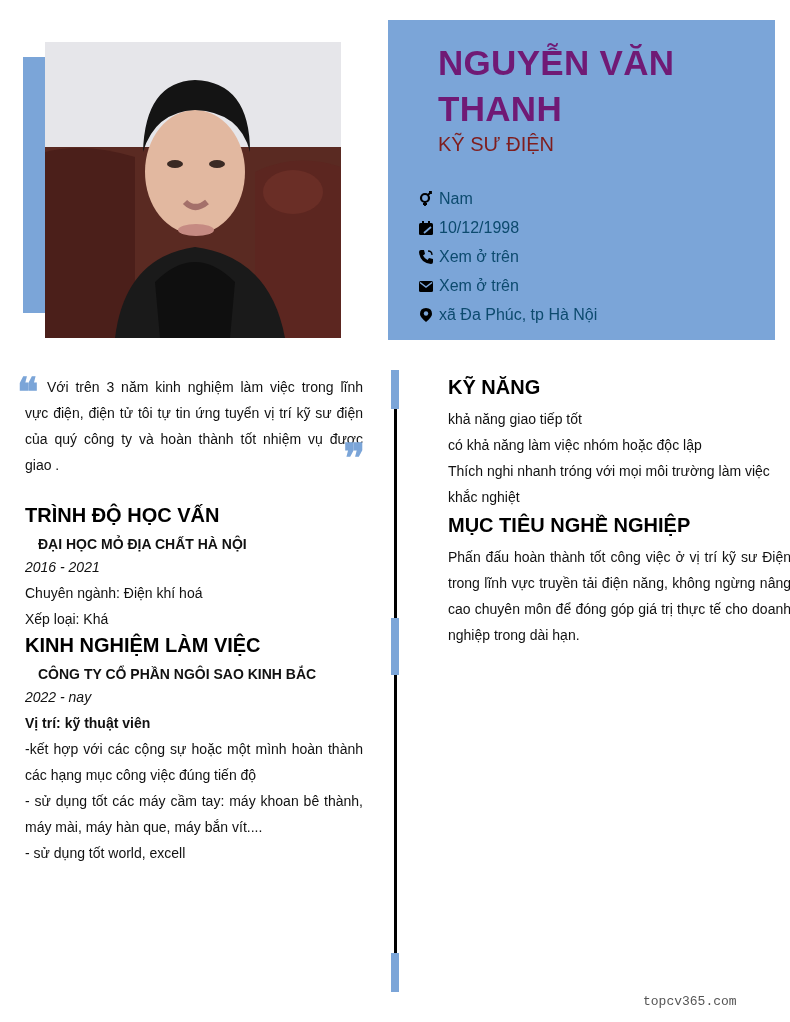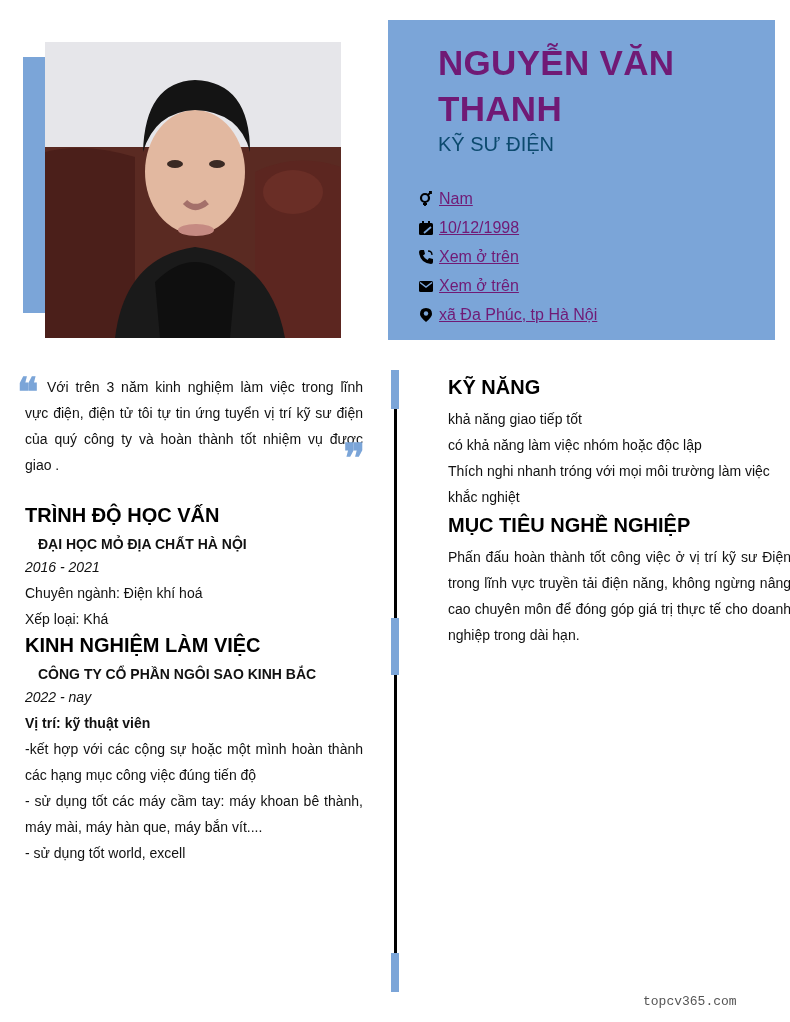--- a/index.html
+++ b/index.html
@@ -7,23 +7,23 @@
   body { position: relative; font-family: "Liberation Sans", "DejaVu Sans", sans-serif; color: #111; }
 
   .accent-bar { position: absolute; background: #7BA5D8; }
   #photo-bar { left: 23px; top: 57px; width: 30px; height: 256px; }
 
   #photo { position: absolute; left: 45px; top: 42px; width: 296px; height: 296px; overflow: hidden; background: #e8e8ec; }
   #photo svg { width: 100%; height: 100%; display: block; }
 
   #header-box { position: absolute; left: 388px; top: 20px; width: 387px; height: 320px; background: #7BA5D8; }
   #name { position: absolute; left: 50px; top: 20px; width: 320px; font-size: 35px; line-height: 46px; font-weight: bold; color: #701a75; letter-spacing: 0.3px; }
-  #job-title { position: absolute; left: 50px; top: 113px; font-size: 20px; color: #0c4a6e; }
+  #job-title { position: absolute; left: 50px; top: 113px; font-size: 20px; color: #7f1d1d; }
   #contacts { position: absolute; left: 29px; top: 164px; }
-  .contact { display: flex; align-items: center; height: 29px; font-size: 16px; color: #701a75; text-decoration: underline; }
+  .contact { display: flex; align-items: center; height: 29px; font-size: 16px; color: #0c4a6e; }
   .contact .ic { width: 18px; height: 18px; display: inline-flex; align-items: center; justify-content: center; margin-right: 4px; }
   .contact .ic svg { width: 16px; height: 16px; fill: #000; }
 
   
   #left-col { position: absolute; left: 25px; top: 374px; width: 338px; }
   #quote { position: relative; font-size: 14px; line-height: 26px; text-align: justify; color: #111; padding-bottom: 24px; }
   #quote .q-open { position: absolute; left: -8px; top: -2px; color: #7BA5D8; font-size: 40px; font-weight: bold; font-family: "DejaVu Serif", serif; line-height: 40px; }
   #quote .q-close { position: absolute; right: -2px; top: 64px; color: #7BA5D8; font-size: 40px; font-weight: bold; font-family: "DejaVu Serif", serif; line-height: 40px; }
   #quote .q-text { text-indent: 22px; display: block; }
 

